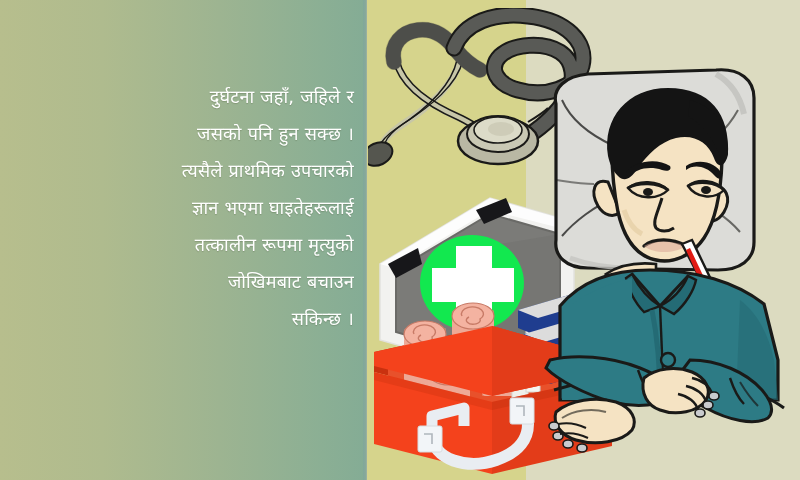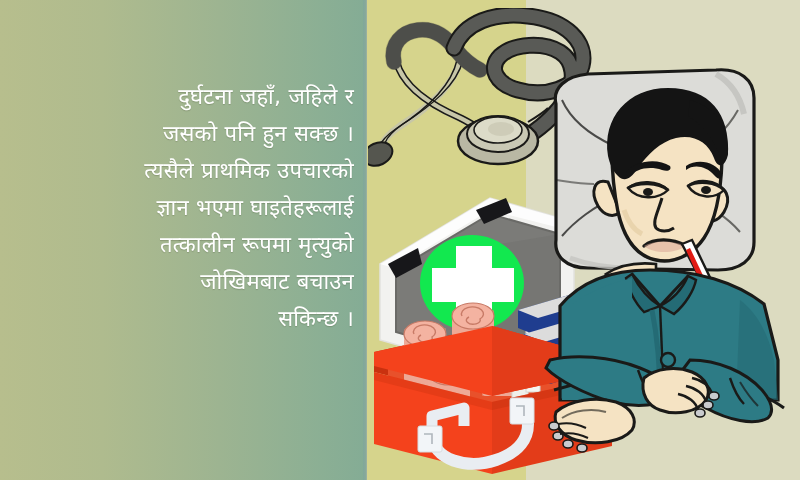--- a/index.html
+++ b/index.html
@@ -18,21 +18,21 @@
   #band-left{left:0;width:366px;
     background:linear-gradient(to right,#B7BE8D 0%,#AFBB8E 28%,#9DB491 60%,#8BAF94 88%,#84AC95 100%);}
   #band-left-edge{left:363px;width:4px;background:linear-gradient(to right,#7FA79A,#8EA89B);opacity:.85;}
   #band-mid{left:367px;width:159px;background:#D6D48C;}
   #band-right{left:526px;width:274px;background:#DCDBC0;}
 
   
   #quote{
     position:absolute;left:10px;top:78px;width:344px;
     text-align:right;color:#FFFFFF;
-    font-size:22px;line-height:37px;letter-spacing:.2px;
+    font-size:18px;line-height:37px;letter-spacing:.2px;
     text-shadow:0 1px 1px rgba(80,90,60,.30);
     white-space:pre-line;
     font-family:"DejaVu Sans","Liberation Sans",sans-serif;
   }
 
   
   #stetho{position:absolute;left:368px;top:8px;width:240px;height:190px;}
   #stetho svg{display:block;}
 
   

